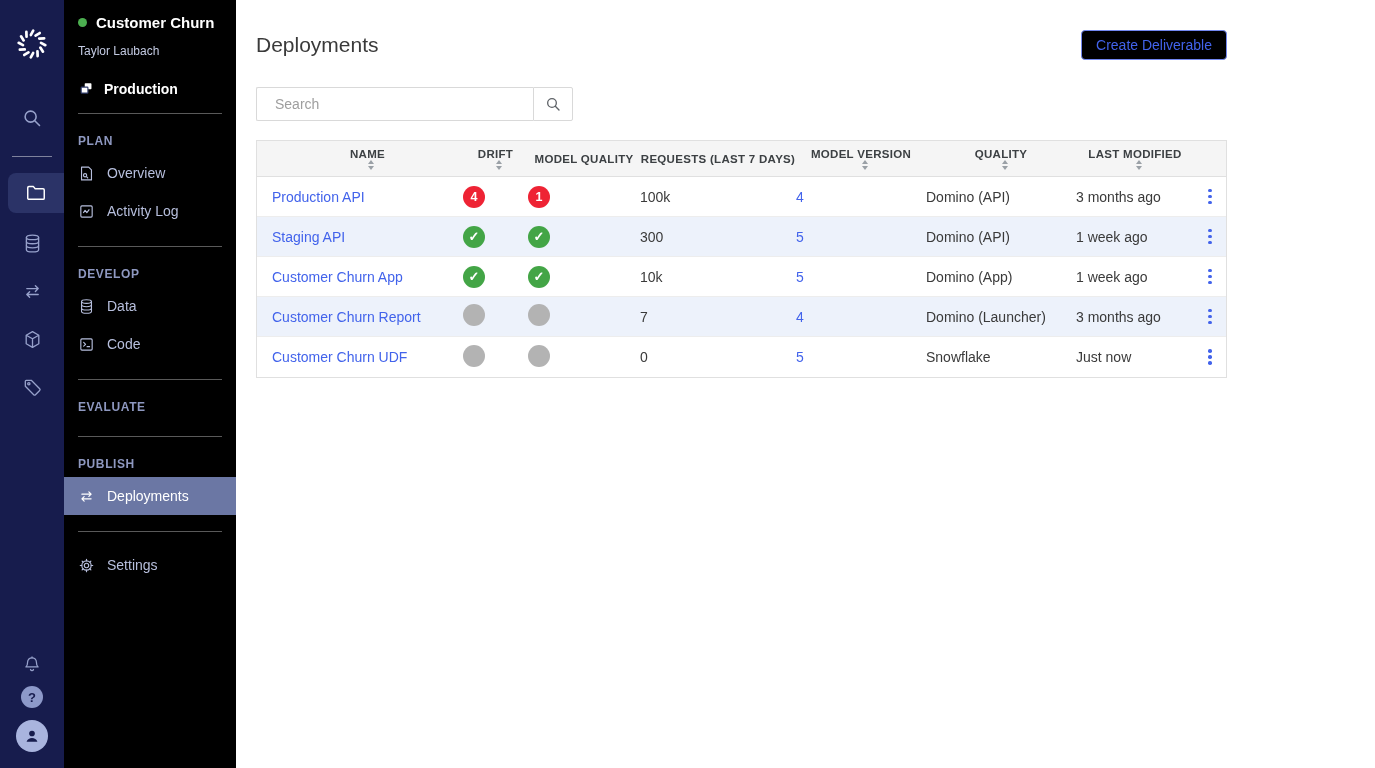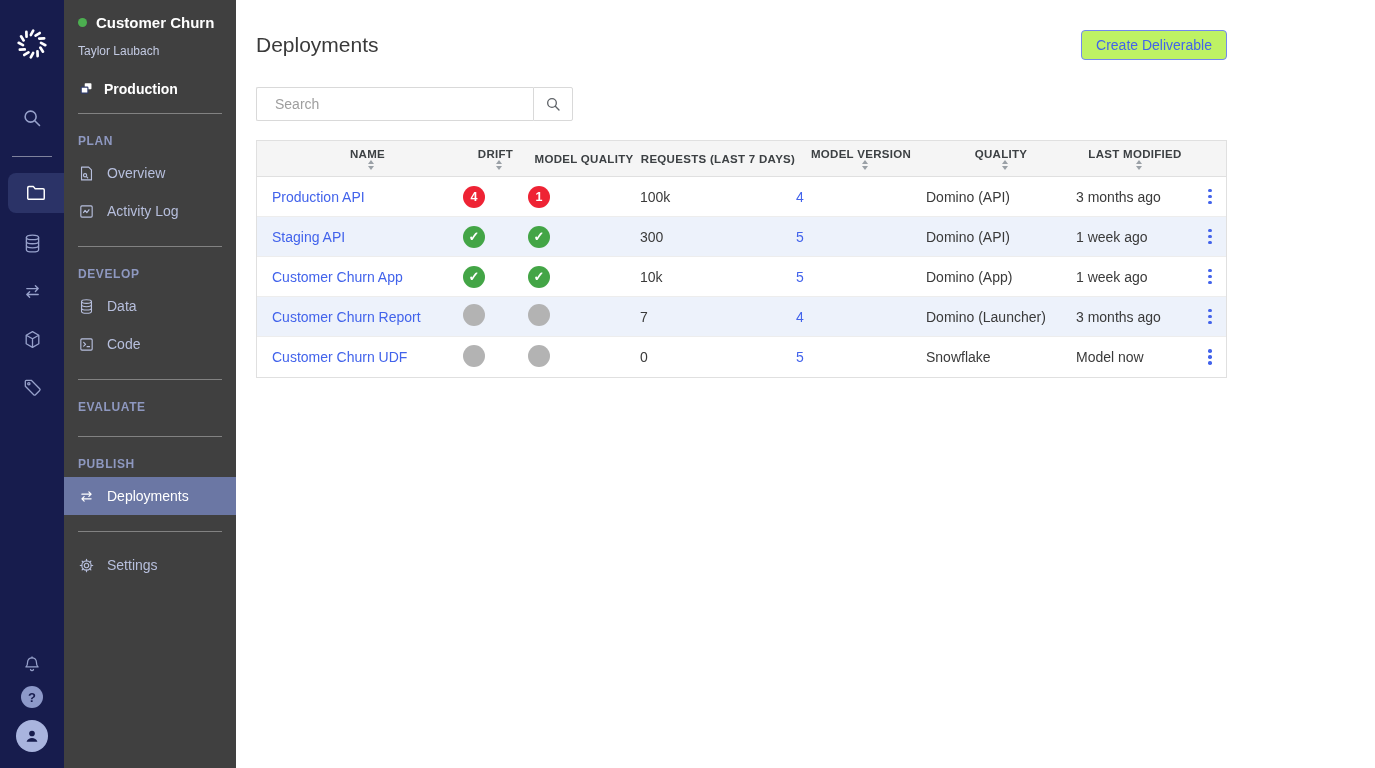--- a/index.html
+++ b/index.html
@@ -11,40 +11,40 @@
   .rail-logo { margin-top:26px; }
   .rail-icon { width:64px; height:48px; display:flex; align-items:center; justify-content:center; color:#97a1cb; cursor:pointer; }
   .rail-search { margin-top:28px; }
   .rail-divider { width:40px; border-top:1px solid rgba(255,255,255,.45); margin:14px 0 10px; }
   .rail-item-active { position:relative; width:56px; height:40px; margin:6px 0 6px 8px; align-self:flex-start; background:#2b3367; border-radius:8px 0 0 8px; display:flex; align-items:center; justify-content:center; color:#ffffff; cursor:pointer; }
   .rail-bottom { margin-top:auto; display:flex; flex-direction:column; align-items:center; gap:12px; padding-bottom:16px; }
   .circle-btn { width:22px; height:22px; border-radius:50%; background:#8d99c9; color:#171c4d; font-size:13px; font-weight:bold; display:flex; align-items:center; justify-content:center; cursor:pointer; }
   .avatar-btn { width:32px; height:32px; border-radius:50%; background:#a9b4de; display:flex; align-items:center; justify-content:center; cursor:pointer; }
 
   
-  .sidebar { width:172px; background:#404040; color:#b7bfdd; flex-shrink:0; display:flex; flex-direction:column; font-size:14px; }
+  .sidebar { width:172px; background:#000000; color:#b7bfdd; flex-shrink:0; display:flex; flex-direction:column; font-size:14px; }
   .sb-head { padding:14px 14px 0 14px; }
   .sb-project { display:flex; align-items:center; gap:9px; }
   .sb-dot { width:9px; height:9px; border-radius:50%; flex-shrink:0; }
   .sb-project-name { color:#fff; font-weight:bold; font-size:15px; }
   .sb-owner { margin:13px 0 0 0; font-size:12px; color:#c3cae2; }
   .sb-workspace { margin-top:22px; display:flex; align-items:center; gap:9px; color:#fff; font-weight:bold; font-size:14px; cursor:pointer; }
   .sb-divider { border-top:1px solid rgba(255,255,255,.35); margin:16px 14px 0 14px; }
   .sb-section-label { padding:20px 14px 6px; font-size:12px; font-weight:bold; color:#8e98c0; letter-spacing:.6px; }
   .sb-item { display:flex; align-items:center; gap:12px; padding:0 14px; height:38px; cursor:pointer; color:#b7bfdd; }
   .sb-item .lbl { font-size:14px; }
   .sb-item.active { background:#6b77a4; color:#fff; }
   .sb-item svg { flex-shrink:0; }
 
   
   .main { flex:1; background:#fff; }
   .content { width:971px; margin-left:20px; }
   .page-head { display:flex; align-items:center; justify-content:space-between; margin-top:30px; }
   .page-title { font-size:21px; font-weight:500; color:#3a3a3a; }
-  .btn-outline { background:#bef264; border:1px solid #7388ef; color:#4263eb; font-size:14px; font-family:inherit; padding:6px 14px; border-radius:4px; cursor:pointer; }
+  .btn-outline { background:#000000; border:1px solid #7388ef; color:#4263eb; font-size:14px; font-family:inherit; padding:6px 14px; border-radius:4px; cursor:pointer; }
 
   .search-row { margin-top:27px; display:flex; }
   .search-input { width:277px; height:34px; border:1px solid #d9d9d9; border-right:none; border-radius:2px 0 0 2px; padding:0 18px; font-size:14px; color:#be185d; outline:none; font-family:inherit; }
   .search-input::placeholder { color:#9e9e9e; }
   .search-btn { width:40px; height:34px; border:1px solid #d9d9d9; background:#fff; border-radius:0 2px 2px 0; display:flex; align-items:center; justify-content:center; color:#5f6368; cursor:pointer; }
 
   
   .table { margin-top:19px; border:1px solid #e0e0e0; }
   .tr, .thead { display:grid; grid-template-columns:206px 65px 112px 156px 130px 150px 118px 1fr; align-items:center; }
   .thead { height:36px; background:#f5f5f5; border-bottom:1px solid #e0e0e0; }
@@ -354,21 +354,21 @@
           </div>
       </div>
 
       <div class="tr">
         <div class="td"><a>Customer Churn UDF</a></div>
         <div class="td"><span class="badge badge--none"></span></div>
         <div class="td"><span class="badge badge--none"></span></div>
         <div class="td">0</div>
         <div class="td"><a>5</a></div>
         <div class="td">Snowflake</div>
-        <div class="td">Model now</div>
+        <div class="td">Just now</div>
         <div class="td kebab-cell">
             <span class="kebab">
               <i></i>
               <i></i>
               <i></i>
             </span>
           </div>
       </div>
     </div>
   </div>

